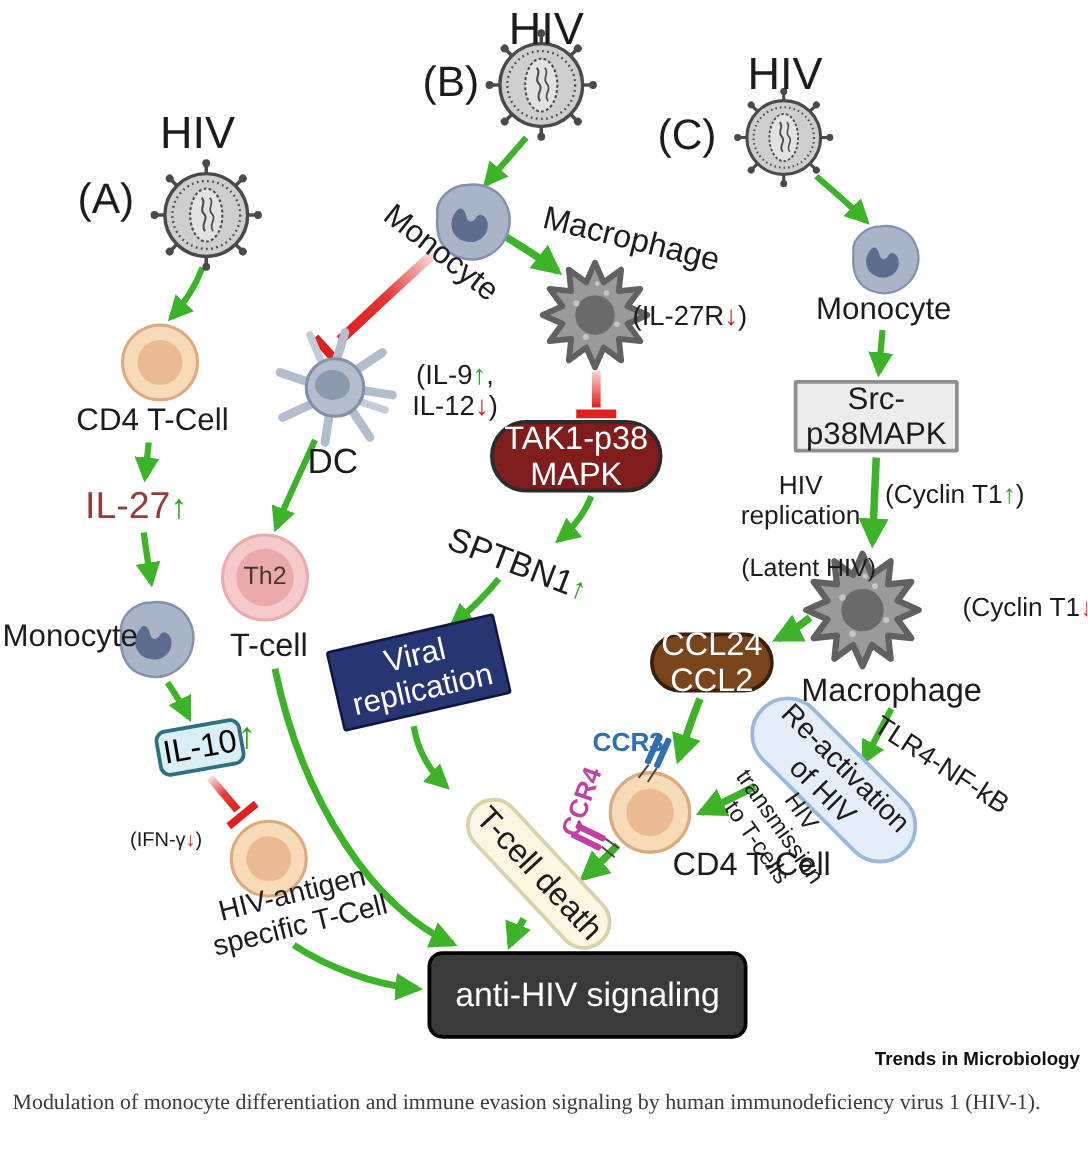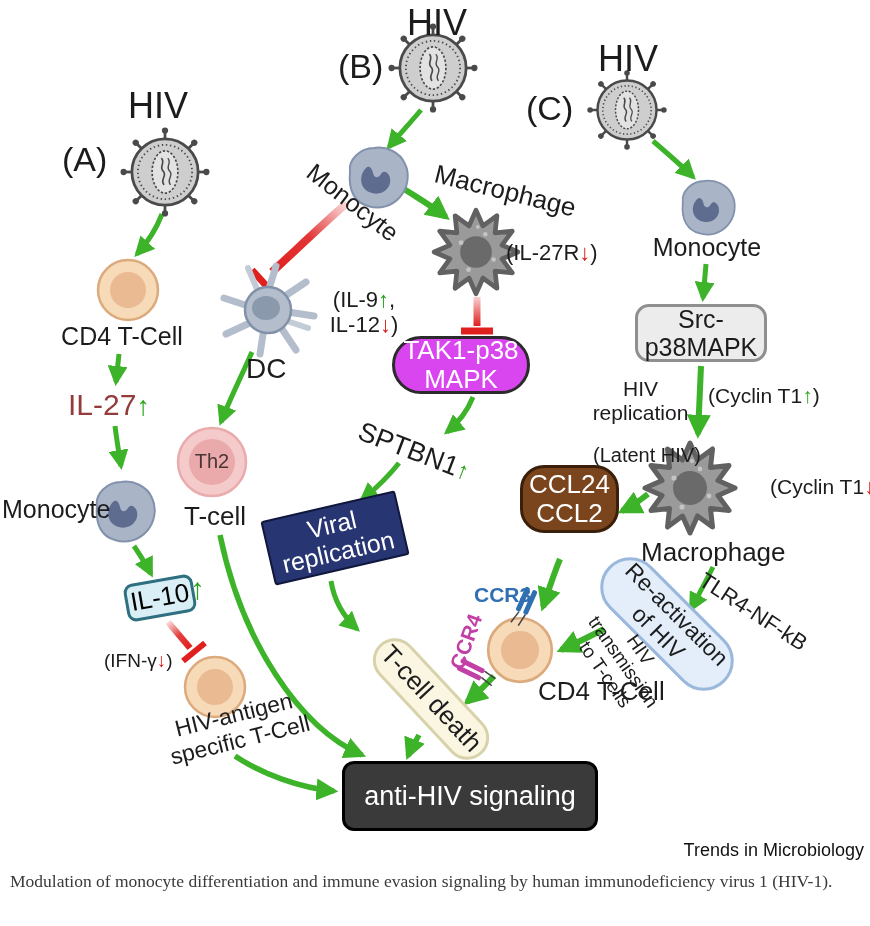--- a/index.html
+++ b/index.html
@@ -166,64 +166,64 @@
 
 <div class="lbl ctr" style="left:108px;top:86px;width:100px;font-size:36px">HIV</div>
 <div class="lbl" style="left:62px;top:140px;font-size:34px">(A)</div>
 <div class="lbl ctr" style="left:38px;top:322px;width:168px;font-size:25px">CD4 T-Cell</div>
 <div class="lbl" style="left:68px;top:388px;font-size:30px"><span class="maroon">IL-27</span><span class="gu" style="font-size:27px">↑</span></div>
 <div class="lbl" style="left:2px;top:495px;font-size:25px">Monocyte</div>
 <div class="box" style="left:125px;top:579px;width:70px;height:38px;transform:rotate(-10deg);background:#d9eef5;border:3px solid #2e6f80;border-radius:9px;font-size:26px">
       <span>IL-10</span>
     </div>
 <div class="lbl gu" style="left:190px;top:572px;font-size:30px">↑</div>
-<div class="lbl" style="left:104px;top:650px;font-size:19px"><span>(IFN-γ</span><span class="gd">↓</span><span>)</span></div>
+<div class="lbl" style="left:104px;top:664px;font-size:16px"><span>(IFN-γ</span><span class="gd">↓</span><span>)</span></div>
 <div class="lbl ctr" style="left:148px;top:702px;width:178px;font-size:23px;transform:rotate(-14deg)">
   <div>HIV-antigen</div>
       <div>specific T-Cell</div>
 </div>
 
 <div class="lbl ctr" style="left:402px;top:3px;width:70px;font-size:36px">HIV</div>
 <div class="lbl" style="left:338px;top:47px;font-size:34px">(B)</div>
 <div class="lbl ctr" style="left:293px;top:188px;width:120px;font-size:25px;transform:rotate(38deg)">Monocyte</div>
 <div class="lbl ctr" style="left:433px;top:176px;width:140px;font-size:26px;transform:rotate(14deg)">Macrophage</div>
 <div class="lbl" style="left:506px;top:241px;font-size:22px"><span>(IL-27R</span><span class="gd">↓</span><span>)</span></div>
 <div class="lbl ctr" style="left:318px;top:288px;width:92px;font-size:22px">
   <div><span>(IL-9</span><span class="gu">↑</span><span>,</span></div>
   <div><span>IL-12</span><span class="gd">↓</span><span>)</span></div>
 </div>
 <div class="lbl" style="left:246px;top:353px;font-size:28px">DC</div>
 <div class="lbl ctr" style="left:187px;top:450px;width:50px;font-size:20px;color:#4a3535">Th2</div>
 <div class="lbl" style="left:184px;top:502px;font-size:26px">T-cell</div>
-<div class="box" style="left:392px;top:336px;width:138px;height:58px;border-radius:29px;background:#d946ef;border:3px solid #2b2b2b;color:#fff;font-size:26px">
+<div class="box" style="left:392px;top:336px;width:138px;height:58px;border-radius:29px;background:#7f1d1d;border:3px solid #2b2b2b;color:#fff;font-size:26px">
   <div>TAK1-p38</div>
       <div>MAPK</div>
 </div>
 <div class="lbl ctr" style="left:354px;top:436px;width:120px;font-size:27px;transform:rotate(21deg)"><span>SPTBN1</span><span class="gu" style="font-size:24px">↑</span></div>
 <div class="box" style="left:266px;top:505px;width:138px;height:66px;transform:rotate(-13deg);background:#283573;border:2px solid #10173c;border-radius:3px;color:#fff;font-size:25px">
   <div>Viral</div>
       <div>replication</div>
 </div>
 
 <div class="lbl ctr" style="left:596px;top:39px;width:64px;font-size:36px">HIV</div>
 <div class="lbl" style="left:526px;top:89px;font-size:34px">(C)</div>
 <div class="lbl ctr" style="left:652px;top:233px;width:110px;font-size:25px">Monocyte</div>
-<div class="box" style="left:635px;top:304px;width:132px;height:58px;background:#ececec;border:3px solid #8f8f8f;border-radius:14px;font-size:25px;color:#1c1c1c">
+<div class="box" style="left:635px;top:304px;width:132px;height:58px;background:#ececec;border:3px solid #8f8f8f;border-radius:2px;font-size:25px;color:#1c1c1c">
   <div>Src-</div>
       <div>p38MAPK</div>
 </div>
 <div class="lbl ctr" style="left:588px;top:377px;width:105px;font-size:21px">
   <div>HIV</div>
       <div>replication</div>
 </div>
 <div class="lbl" style="left:708px;top:384px;font-size:21px"><span>(Cyclin T1</span><span class="gu">↑</span><span>)</span></div>
 <div class="lbl" style="left:593px;top:444px;font-size:20px">(Latent HIV)</div>
 <div class="lbl" style="left:770px;top:475px;font-size:21px"><span>(Cyclin T1</span><span class="gd">↓</span></div>
 <div class="lbl ctr" style="left:641px;top:538px;width:135px;font-size:26px">Macrophage</div>
-<div class="box" style="left:520px;top:465px;width:99px;height:68px;border-radius:24px;background:#7a451c;border:3px solid #3a200b;color:#fff;font-size:26px">
+<div class="box" style="left:520px;top:506px;width:99px;height:48px;border-radius:24px;background:#7a451c;border:3px solid #3a200b;color:#fff;font-size:26px">
   <div>CCL24</div>
       <div>CCL2</div>
 </div>
 <div class="lbl ctr" style="left:688px;top:600px;width:130px;font-size:22px;transform:rotate(33deg)">TLR4-NF-kB</div>
 <div class="box" style="left:585px;top:594px;width:164px;height:60px;border-radius:30px;transform:rotate(45deg);background:#e4eefb;border:3px solid #99b8dc;font-size:23px;color:#1c1c1c">
   <div>Re-activation</div>
       <div>of HIV</div>
 </div>
 <div class="lbl" style="left:474px;top:583px;font-size:21px;font-weight:700;color:#2f6fb2">CCR3</div>
 <div class="lbl ctr" style="left:436px;top:630px;width:60px;font-size:21px;font-weight:700;color:#c23fa6;transform:rotate(-70deg)">CCR4</div>
@@ -233,16 +233,16 @@
   <div>transmission</div>
   <div>to T-cells</div>
 </div>
 
 <div class="box" style="left:356px;top:677px;width:150px;height:44px;border-radius:22px;transform:rotate(47deg);background:#faf6e1;border:3px solid #d8d2ab;font-size:26px;color:#1c1c1c">
   <span>T-cell death</span>
 </div>
 <div class="box" style="left:342px;top:761px;width:256px;height:70px;border-radius:12px;background:#3a3a3a;border:3px solid #000;color:#fff;font-size:27px;line-height:1.22">
       <div>anti-HIV signaling</div>
 </div>
-<div class="lbl" style="right:6px;top:840px;left:auto;position:absolute;font-size:18px;font-weight:400;color:#111">Trends in Microbiology</div>
+<div class="lbl" style="right:6px;top:840px;left:auto;position:absolute;font-size:15px;font-weight:700;color:#111">Trends in Microbiology</div>
 <div style="position:absolute;left:10px;top:868px;width:845px;font-size:17.5px;color:#3a3a3a;line-height:1.5;font-family:Liberation Serif, serif;white-space:normal">Modulation of monocyte differentiation and immune evasion signaling by human immunodeficiency virus 1 (HIV-1).</div>
 
 </div>
 
 </body></html>

